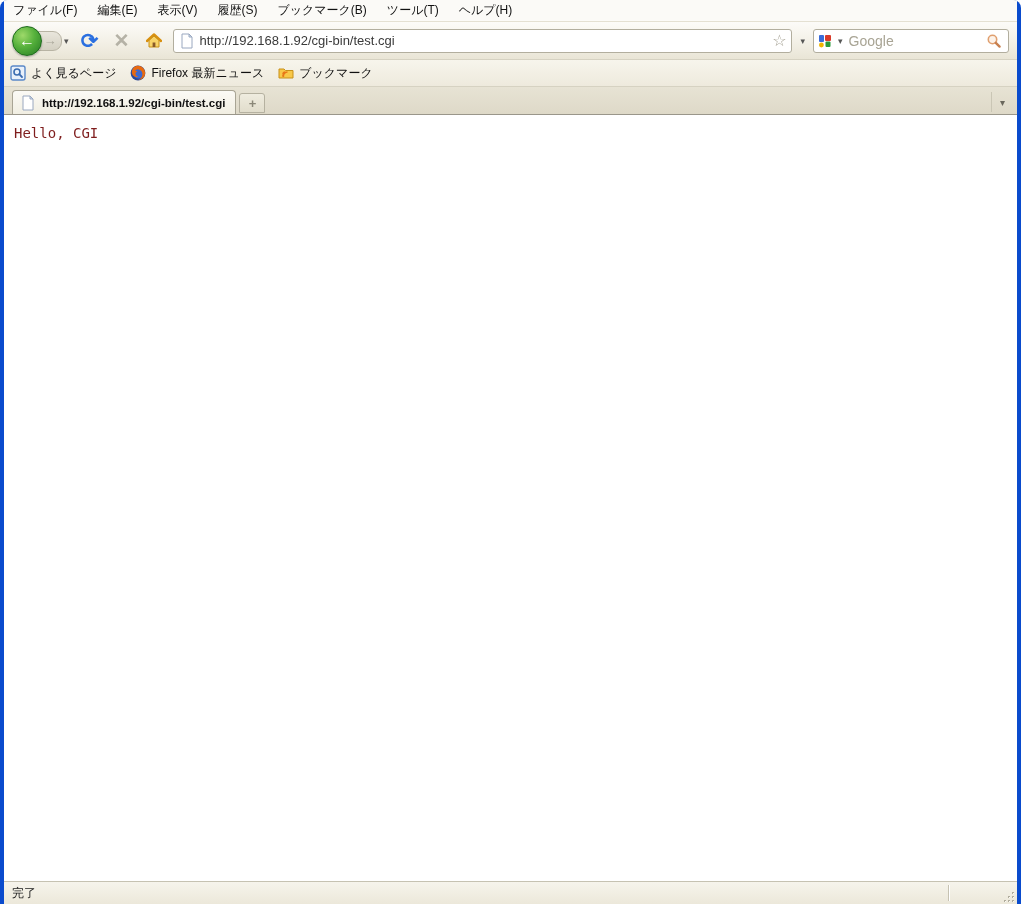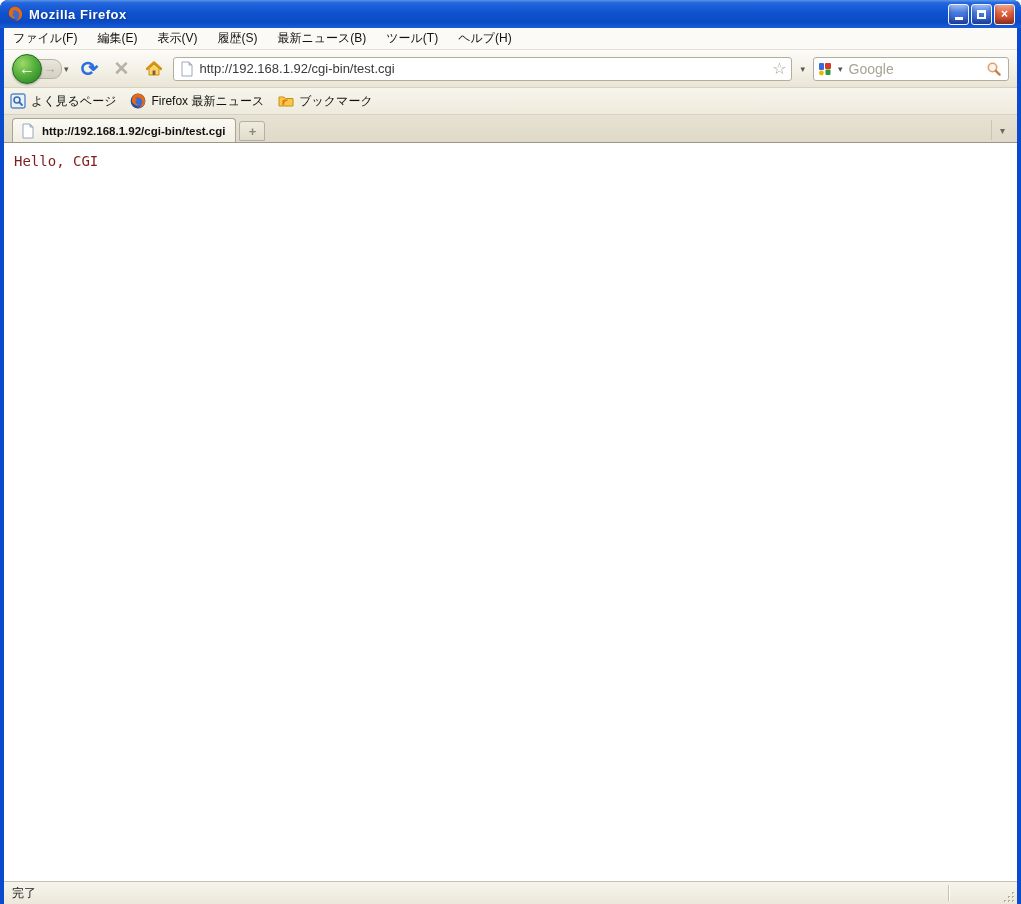--- a/index.html
+++ b/index.html
@@ -141,50 +141,29 @@
   .resize-grip { width:16px; height:16px; margin-right:1px; align-self:flex-end; }
   
   .icon16 { width:16px; height:16px; flex:0 0 16px; display:inline-block; }
   .icon14 { width:14px; height:14px; flex:0 0 14px; display:inline-block; }
 </style>
 </head>
 <body>
 
 <div class="window">
 
-  <div class="titlebar">
-    <span class="icon16">
-      <svg width="16" height="16" viewBox="0 0 16 16">
-        <circle cx="8" cy="8" r="7.4" fill="#2a4a9a"></circle>
-        <circle cx="8.6" cy="8.4" r="5.2" fill="#3d6ad0"></circle>
-        <path d="M8 .8 A7.2 7.2 0 0 1 15.2 8 A7.2 7.2 0 0 1 8 15.2 C11 14 12.6 11.6 12.4 8.8 C12.2 6 10.4 4.6 8.6 4.4 C6.8 4.2 5.6 5 5.2 6.4 C6 5.8 7 5.9 7.4 6.4 C6.2 6.7 5.4 7.6 5.5 9 C5.6 10.4 6.8 11.5 8.3 11.4 C6.4 12.6 3.6 11.8 2.4 9.6 C1.4 7.7 1.6 4.6 3.6 2.6 C4.8 1.4 6.4 .8 8 .8 Z" fill="#e86a10"></path>
-      </svg>
-    </span>
-    <span class="title-text">Mozilla Firefox</span>
-    <div class="win-controls">
-      <div class="wbtn minmax">
-          <span class="glyph-min"></span>
-        </div>
-      <div class="wbtn minmax">
-          <span class="glyph-max"></span>
-        </div>
-      <div class="wbtn close">
-          <span>×</span>
-        </div>
-    </div>
-  </div>
 
   <div class="frame-col">
 
     <div class="menubar">
       <span class="menu-item">ファイル(F)</span>
       <span class="menu-item">編集(E)</span>
       <span class="menu-item">表示(V)</span>
       <span class="menu-item">履歴(S)</span>
-      <span class="menu-item">最新ニュース(B)</span>
+      <span class="menu-item">ブックマーク(B)</span>
       <span class="menu-item">ツール(T)</span>
       <span class="menu-item">ヘルプ(H)</span>
     </div>
 
     <div class="navbar">
       <div class="backfwd">
         <div class="back-btn">
             <span>←</span>
           </div>
         <div class="fwd-btn">

